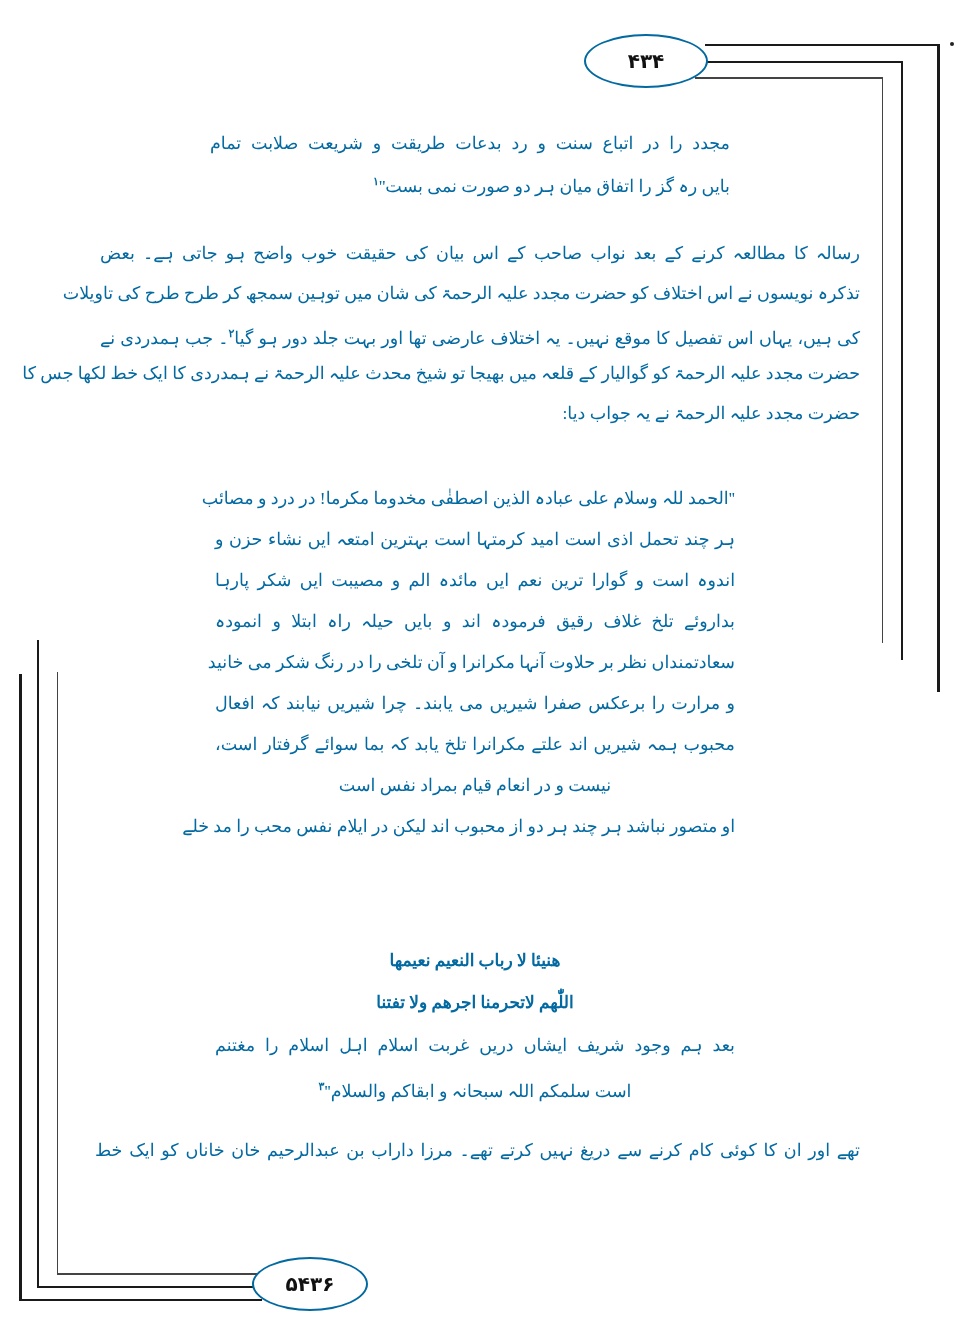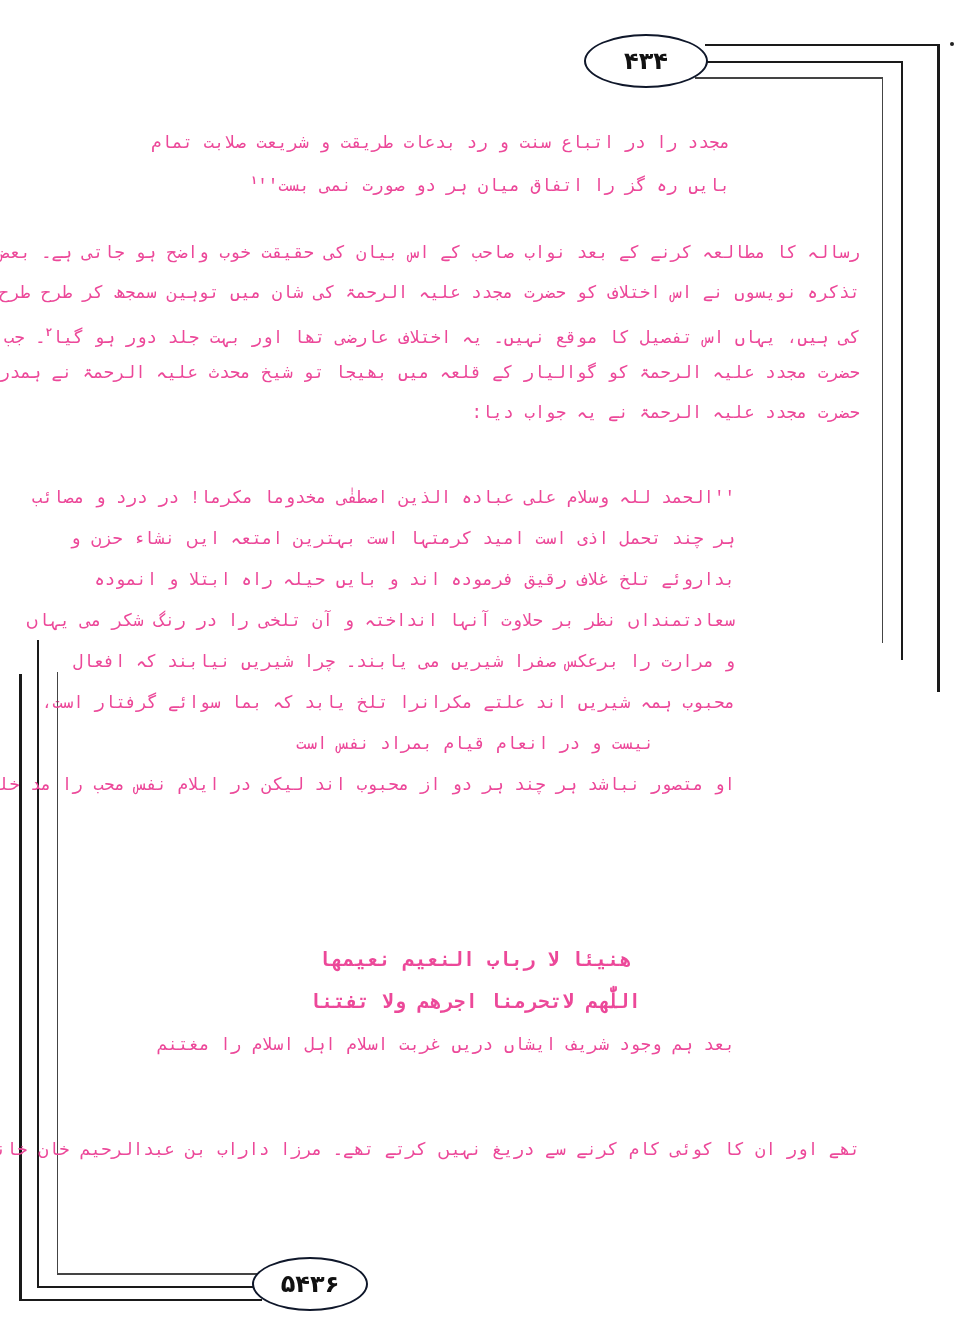--- a/index.html
+++ b/index.html
@@ -6,29 +6,29 @@
   body { width: 960px; height: 1326px; position: relative; overflow: hidden; font-family: "DejaVu Sans", sans-serif; color: #111; }
   .frame-line { position: absolute; border-color: #1a1a1a; border-style: solid; border-width: 0; }
   
   .tr1 { left: 705px; top: 44px; width: 232px; height: 646px; border-top-width: 2px; border-right-width: 3px; }
   .tr2 { left: 705px; top: 61px; width: 196px; height: 597px; border-top-width: 2px; border-right-width: 2px; }
   .tr3 { left: 695px; top: 77px; width: 187px; height: 564px; border-top-width: 2px; border-right-width: 1px; border-color: #444; }
   
   .bl1 { left: 19px; top: 674px; width: 240px; height: 625px; border-left-width: 3px; border-bottom-width: 2px; }
   .bl2 { left: 37px; top: 640px; width: 222px; height: 646px; border-left-width: 2px; border-bottom-width: 2px; }
   .bl3 { left: 57px; top: 672px; width: 202px; height: 601px; border-left-width: 1px; border-bottom-width: 2px; border-color: #444; }
-  .page-oval { position: absolute; border: 2px solid #0f172a; border-radius: 50%; background: #fff; display: flex; align-items: center; justify-content: center; font-family: "DejaVu Sans", sans-serif; font-weight: bold; font-size: 24px; letter-spacing: 1px; }
+  .page-oval { position: absolute; border: 2px solid #0369a1; border-radius: 50%; background: #fff; display: flex; align-items: center; justify-content: center; font-family: "DejaVu Sans", sans-serif; font-weight: bold; font-size: 20px; letter-spacing: 1px; }
   .oval-top { left: 584px; top: 34px; width: 120px; height: 50px; }
   .oval-bottom { left: 252px; top: 1257px; width: 112px; height: 50px; }
   .dot { position: absolute; left: 950px; top: 42px; width: 4px; height: 4px; background: #222; border-radius: 50%; }
-  .text-block { position: absolute; direction: rtl; font-family: Liberation Mono, monospace; color: #ec4899; }
+  .text-block { position: absolute; direction: rtl; font-family: Liberation Serif, serif; color: #0369a1; }
   .line { display: block; white-space: nowrap; text-align: justify; text-align-last: justify; }
   .body-line { font-size: 17.5px; height: 40px; line-height: 40px; }
   .quote-line { font-size: 17.5px; height: 41px; line-height: 41px; }
-  .verse-line { font-size: 20px; font-weight: bold; height: 42px; line-height: 42px; text-align: center; text-align-last: center; letter-spacing: 2px; }
+  .verse-line { font-size: 17px; font-weight: bold; height: 42px; line-height: 42px; text-align: center; text-align-last: center; letter-spacing: 2px; }
   .intro-quote { left: 210px; top: 124px; width: 520px; }
   .intro-quote .line { font-size: 17.5px; height: 38px; line-height: 38px; }
   .intro-quote .line.last { text-align: center; text-align-last: right; }
   .para1 { left: 100px; top: 233px; width: 760px; }
   .para1 .line.last { text-align: center; text-align-last: right; }
   .letter { left: 215px; top: 478px; width: 520px; }
   .letter .line.center { text-align: center; text-align-last: center; }
   .verses { left: 215px; top: 940px; width: 520px; }
   .letter-end { left: 215px; top: 1025px; width: 520px; }
   .letter-end .line.last { text-align: center; text-align-last: center; }
@@ -58,32 +58,34 @@
   <span class="line body-line">رسالہ کا مطالعہ کرنے کے بعد نواب صاحب کے اس بیان کی حقیقت خوب واضح ہو جاتی ہے۔ بعض</span>
   <span class="line body-line">تذکرہ نویسوں نے اس اختلاف کو حضرت مجدد علیہ الرحمۃ کی شان میں توہین سمجھ کر طرح طرح کی تاویلات</span>
   <span class="line body-line"><span>کی ہیں، یہاں اس تفصیل کا موقع نہیں۔ یہ اختلاف عارضی تھا اور بہت جلد دور ہو گیا</span><span class="fn">۲</span><span>۔ جب ہمدردی نے</span></span>
   <span class="line body-line">حضرت مجدد علیہ الرحمۃ کو گوالیار کے قلعہ میں بھیجا تو شیخ محدث علیہ الرحمۃ نے ہمدردی کا ایک خط لکھا جس کا</span>
   <span class="line body-line last">حضرت مجدد علیہ الرحمۃ نے یہ جواب دیا:</span>
 </div>
 
 <div class="text-block letter">
   <span class="line quote-line">''الحمد للہ وسلام علی عبادہ الذین اصطفٰی مخدوما مکرما! در درد و مصائب</span>
   <span class="line quote-line">ہر چند تحمل اذی است امید کرمتہا است بہترین امتعہ ایں نشاء حزن و</span>
+  <span class="line quote-line">اندوہ است و گوارا ترین نعم ایں مائدہ الم و مصیبت ایں شکر پارہا</span>
   <span class="line quote-line">بداروئے تلخ غلاف رقیق فرمودہ اند و بایں حیلہ راہ ابتلا و انمودہ</span>
-  <span class="line quote-line">سعادتمنداں نظر بر حلاوت آنہا انداختہ و آن تلخی را در رنگ شکر می یہاں</span>
+  <span class="line quote-line">سعادتمنداں نظر بر حلاوت آنہا مکرانرا و آن تلخی را در رنگ شکر می خانید</span>
   <span class="line quote-line">و مرارت را برعکس صفرا شیریں می یابند۔ چرا شیریں نیابند کہ افعال</span>
   <span class="line quote-line">محبوب ہمہ شیریں اند علتے مکرانرا تلخ یابد کہ بما سوائے گرفتار است،</span>
   <span class="line quote-line center">نیست و در انعام قیام بمراد نفس است</span>
   <span class="line quote-line">او متصور نباشد ہر چند ہر دو از محبوب اند لیکن در ایلام نفس محب را مد خلے</span>
 </div>
 
 <div class="text-block verses">
   <span class="line verse-line">هنيئا لا رباب النعيم نعيمها</span>
   <span class="line verse-line">اللّٰهم لاتحرمنا اجرهم ولا تفتنا</span>
 </div>
 
 <div class="text-block letter-end">
   <span class="line quote-line">بعد ہم وجود شریف ایشاں دریں غربت اسلام اہل اسلام را مغتنم</span>
+  <span class="line quote-line last"><span>است سلمکم اللہ سبحانہ و ابقاکم والسلام''</span><span class="fn">۳</span></span>
 </div>
 
 <div class="text-block para2">
   <span class="line body-line">تھے اور ان کا کوئی کام کرنے سے دریغ نہیں کرتے تھے۔ مرزا داراب بن عبدالرحیم خان خاناں کو ایک خط</span>
 </div>
 
 </body></html>

